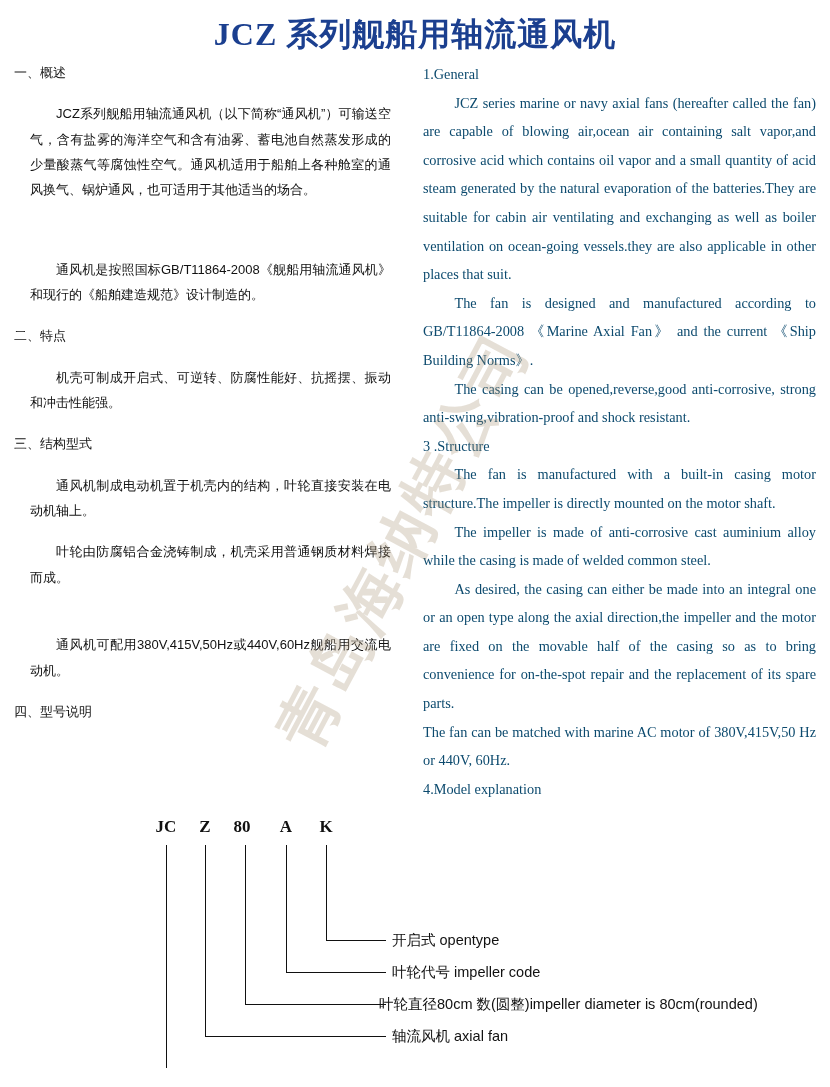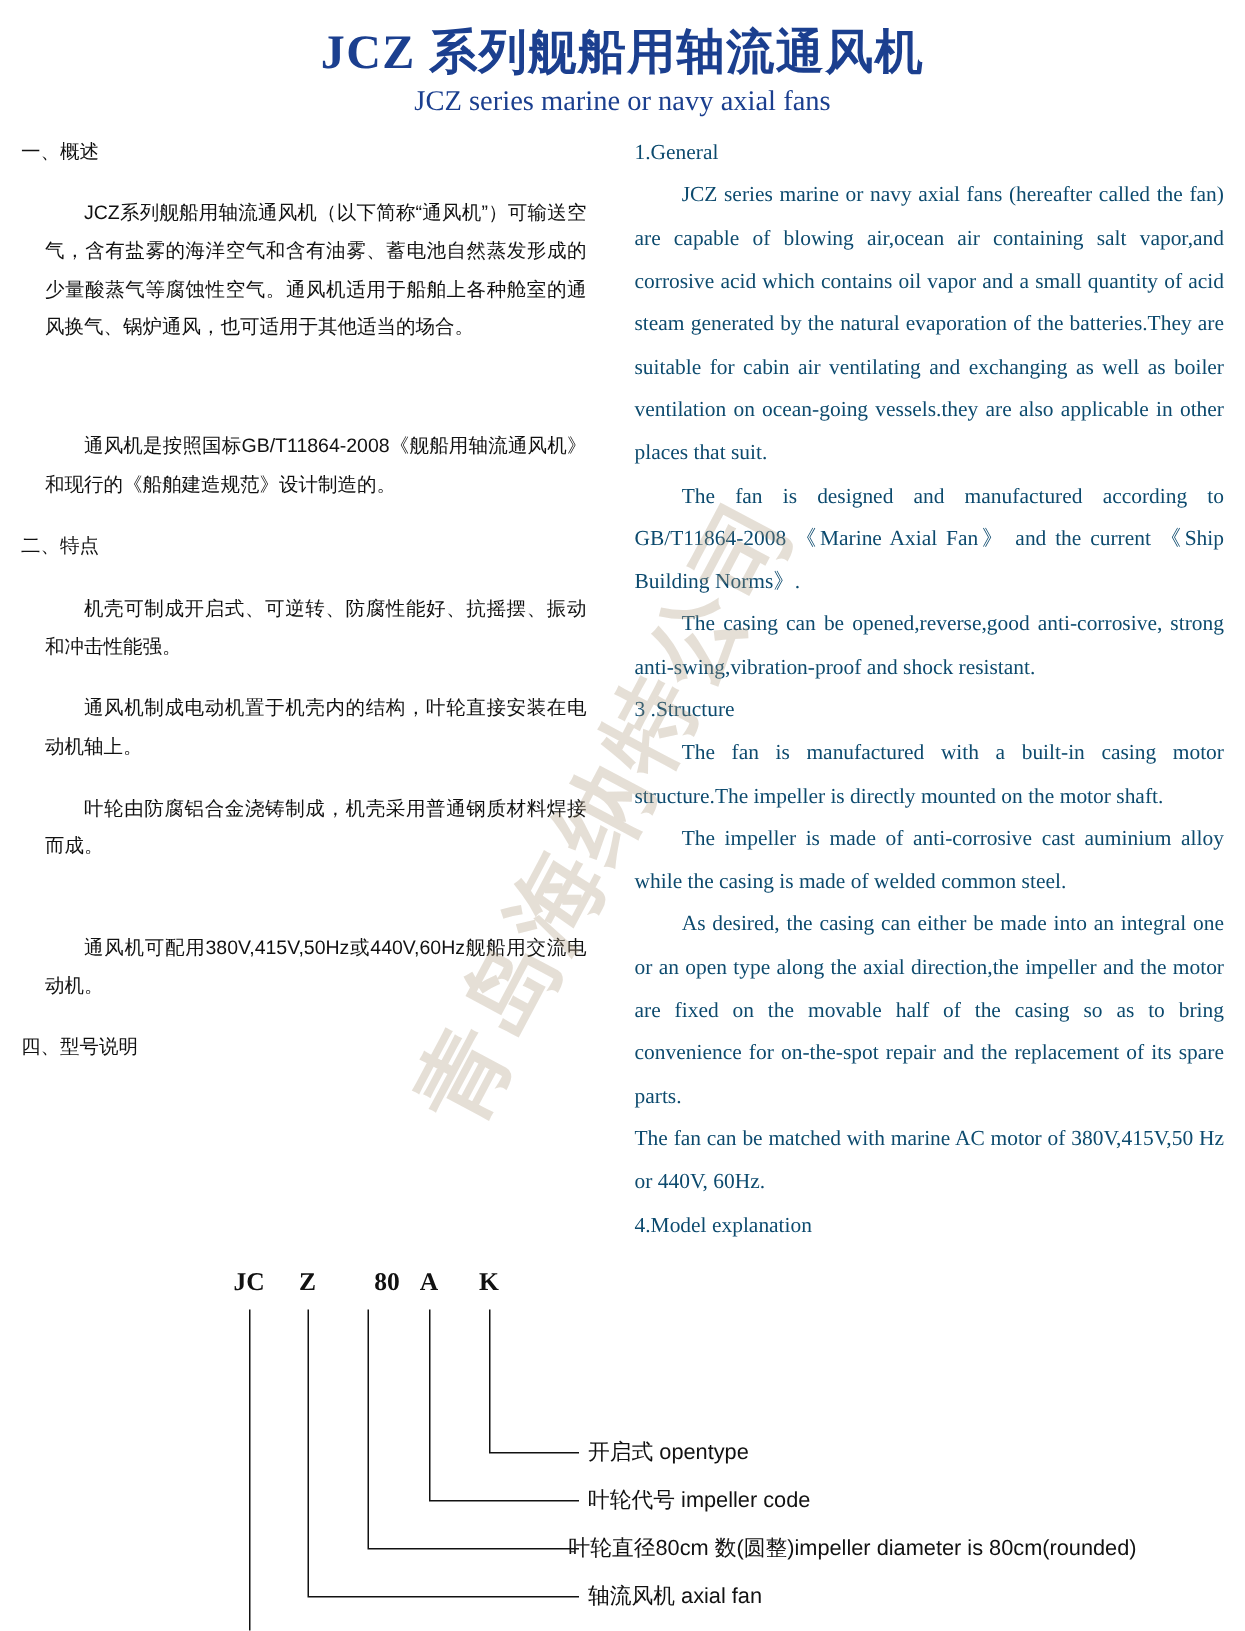--- a/index.html
+++ b/index.html
@@ -145,32 +145,32 @@
 </style>
 </head>
 <body>
 
 <div class="page">
 
   <div class="watermark">青岛海纳特公司</div>
 
   <div class="title-block">
     <div class="title-cn">JCZ 系列舰船用轴流通风机</div>
-    <div class="title-en">JCZ series marine or navy axial fans</div>
   </div>
 
   <div class="columns">
 
     <div class="col col-cn">
       <div class="h-cn">一、概述</div>
       <div class="p-cn">JCZ系列舰船用轴流通风机（以下简称“通风机”）可输送空气，含有盐雾的海洋空气和含有油雾、蓄电池自然蒸发形成的少量酸蒸气等腐蚀性空气。通风机适用于船舶上各种舱室的通风换气、锅炉通风，也可适用于其他适当的场合。</div>
       <div class="gap-m"></div>
       <div class="p-cn">通风机是按照国标GB/T11864-2008《舰船用轴流通风机》和现行的《船舶建造规范》设计制造的。</div>
       <div class="h-cn">二、特点</div>
       <div class="p-cn">机壳可制成开启式、可逆转、防腐性能好、抗摇摆、振动和冲击性能强。</div>
+      <div class="h-cn">三、结构型式</div>
       <div class="p-cn">通风机制成电动机置于机壳内的结构，叶轮直接安装在电动机轴上。</div>
       <div class="p-cn">叶轮由防腐铝合金浇铸制成，机壳采用普通钢质材料焊接而成。</div>
       <div class="gap-s"></div>
       <div class="p-cn">通风机可配用380V,415V,50Hz或440V,60Hz舰船用交流电动机。</div>
       <div class="h-cn">四、型号说明</div>
     </div>
 
     <div class="col col-en">
       <div class="h-en">1.General</div>
       <div class="p-en">JCZ series marine or navy axial fans (hereafter called the fan) are capable of blowing air,ocean air containing salt vapor,and corrosive acid which contains oil vapor and a small quantity of acid steam generated by the natural evaporation of the batteries.They are suitable for cabin air ventilating and exchanging as well as boiler ventilation on ocean-going vessels.they are also applicable in other places that suit.</div>
@@ -182,21 +182,21 @@
       <div class="p-en">As desired, the casing can either be made into an integral one or an open type along the axial direction,the impeller and the motor are fixed on the movable half of the casing so as to bring convenience for on-the-spot repair and the replacement of its spare parts.</div>
       <div class="p-en noind">The fan can be matched with marine AC motor of 380V,415V,50 Hz or 440V, 60Hz.</div>
       <div class="h-en">4.Model explanation</div>
     </div>
   </div>
 
   <div class="diagram">
 
     <div class="code-letter" style="left:152px;">JC</div>
     <div class="code-letter" style="left:191px;">Z</div>
-    <div class="code-letter" style="left:244px;">80</div>
+    <div class="code-letter" style="left:228px;">80</div>
     <div class="code-letter" style="left:272px;">A</div>
     <div class="code-letter" style="left:312px;">K</div>
 
     <div class="vline" style="left:312px; top:28px; height:95px;"></div>
     <div class="hline" style="left:312px; top:123px; width:60px;"></div>
     <div class="leaf-label" style="left:378px; top:123px;">开启式 opentype</div>
 
     <div class="vline" style="left:272px; top:28px; height:127px;"></div>
     <div class="hline" style="left:272px; top:155px; width:100px;"></div>
     <div class="leaf-label" style="left:378px; top:155px;">叶轮代号 impeller code</div>

